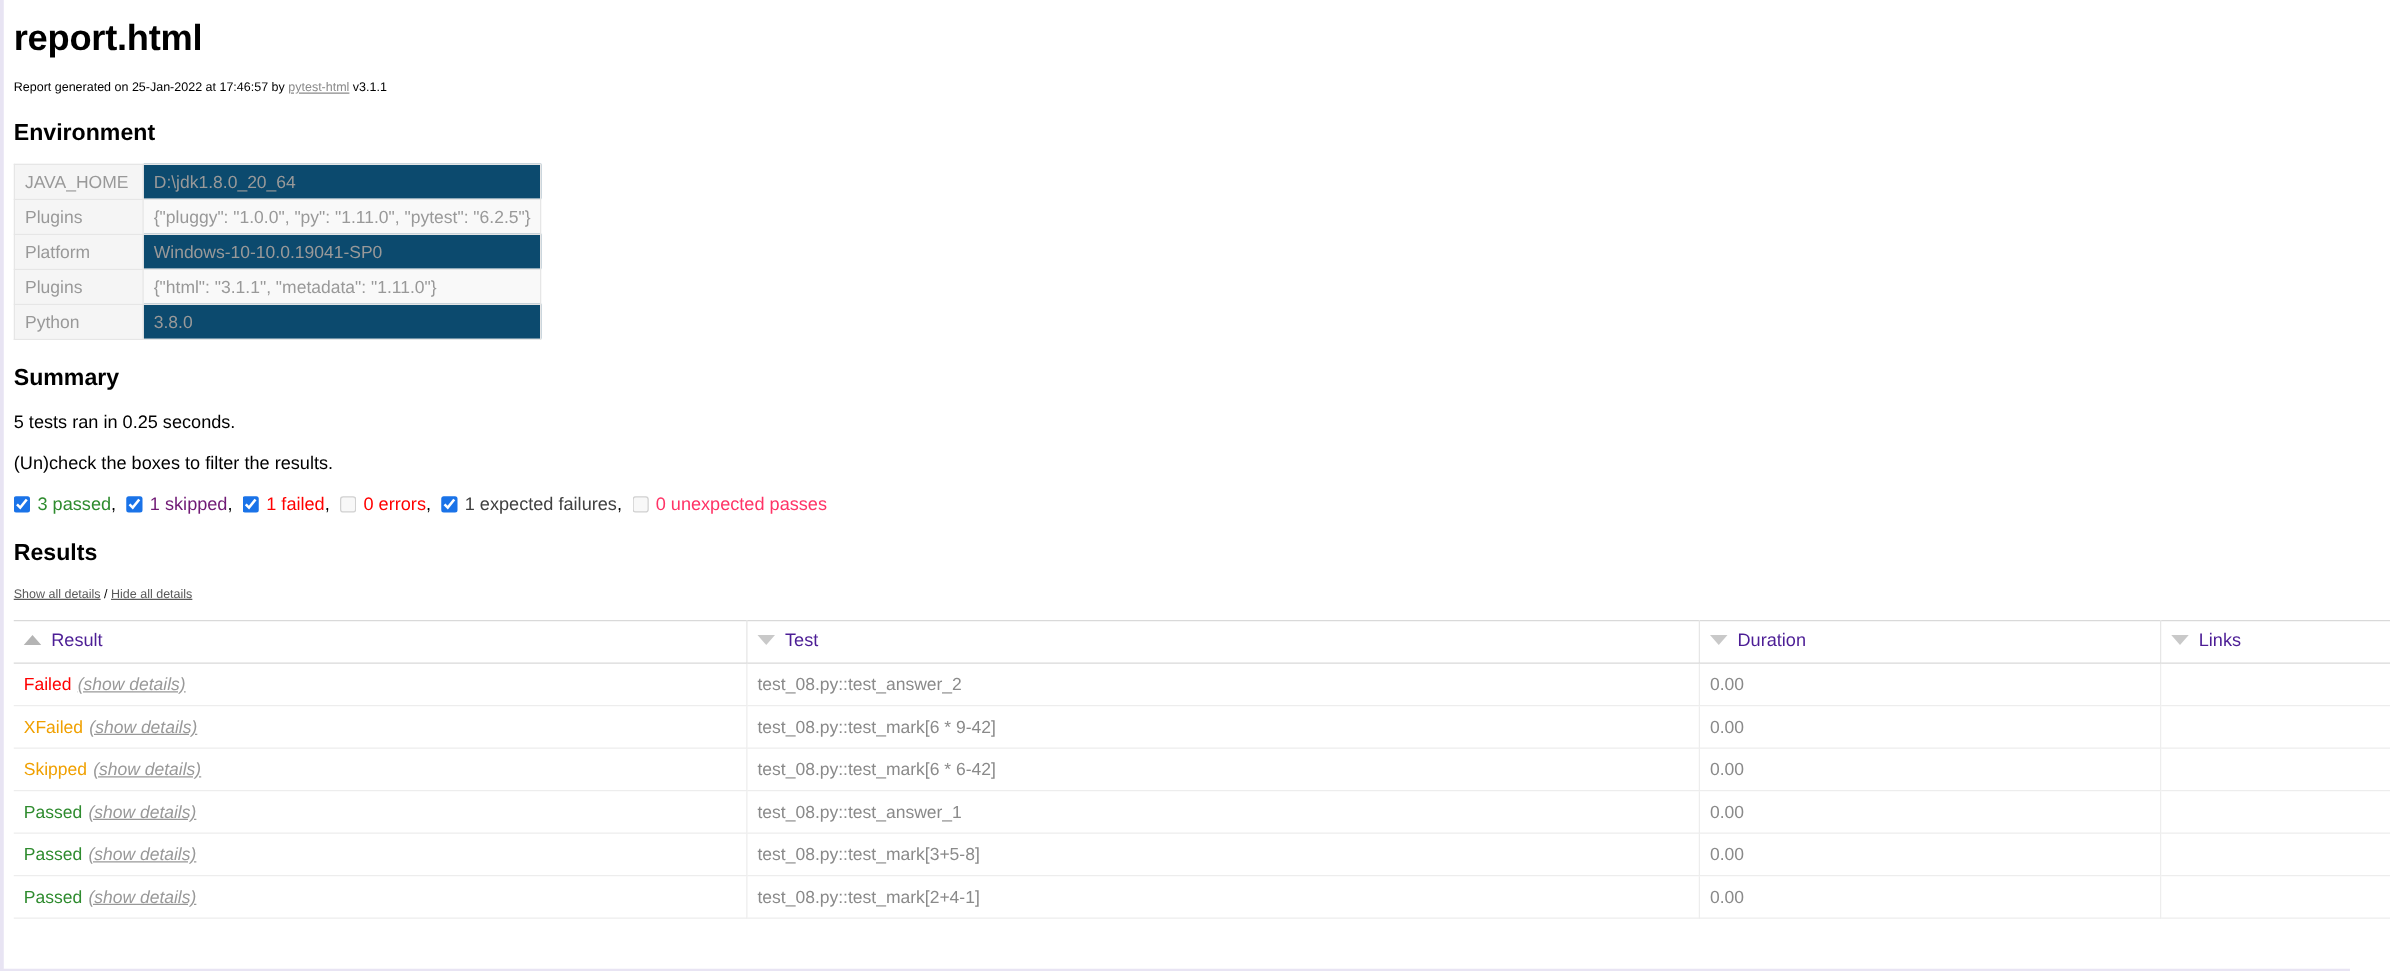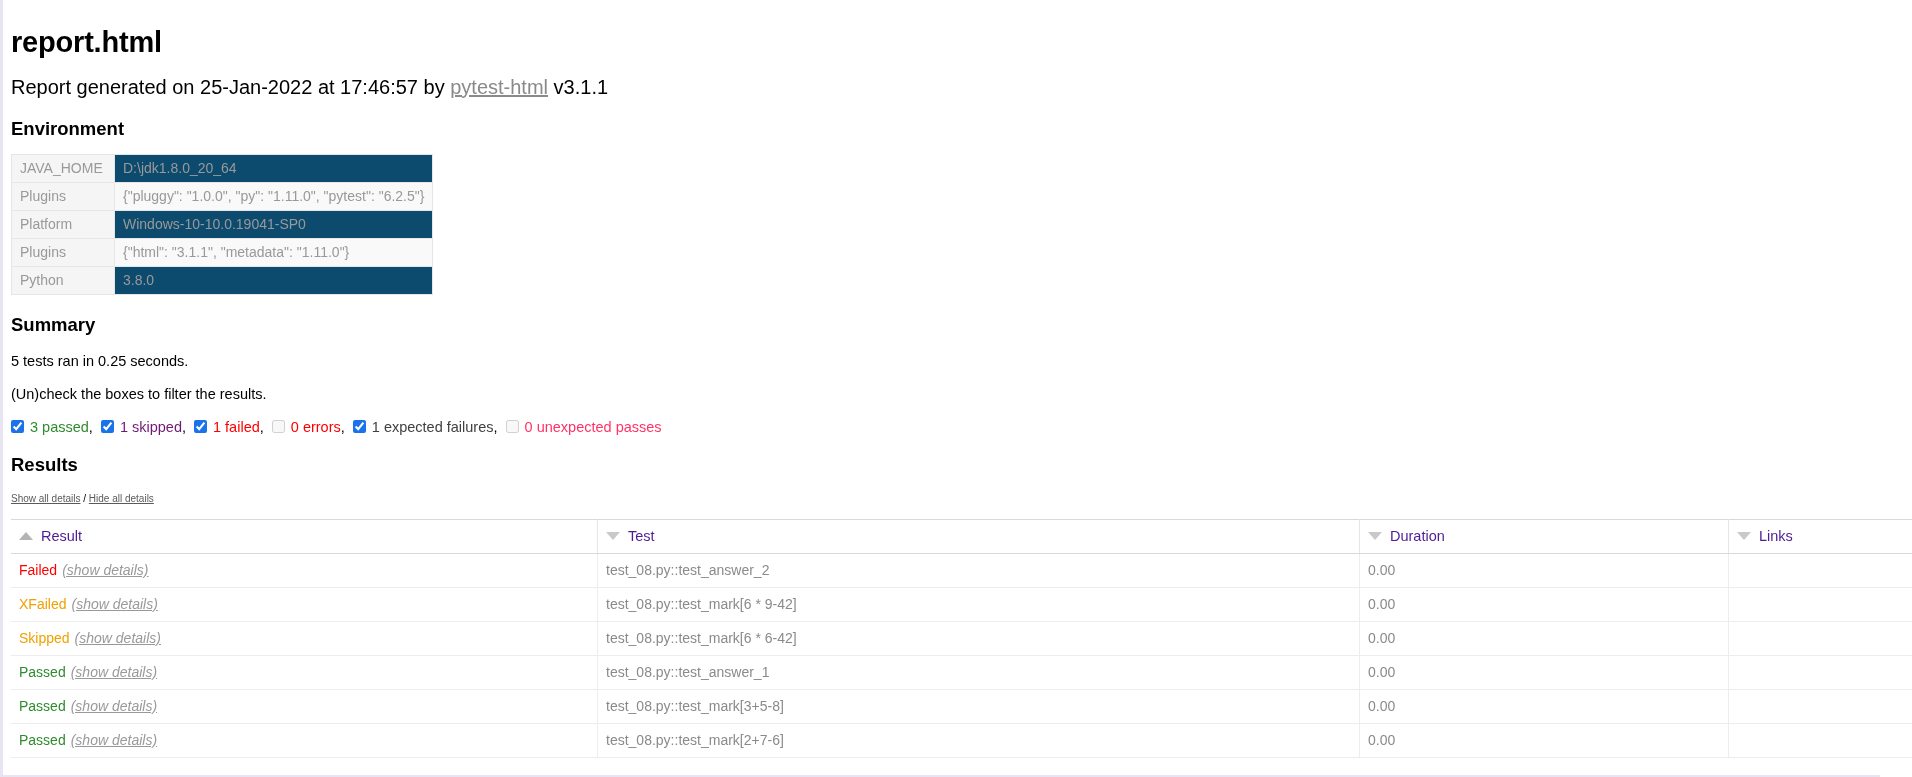--- a/index.html
+++ b/index.html
@@ -12,36 +12,36 @@
     min-height: 777px;
     font-family: "Liberation Sans", sans-serif;
     color: #000000;
     -webkit-font-smoothing: antialiased;
   }
 
   .page {
     box-sizing: border-box;
     width: 1880px;
     min-height: 777px;
-    padding: 22px 8px 8px 8px;
+    padding: 11px 8px 8px 8px;
     border-left: 3px solid #e8e4f3;
     border-bottom: 2px solid #e8e4f3;
     background: #ffffff;
   }
 
   h1.report-title {
     font-size: 29px;
     font-weight: bold;
     margin: 5px 0 0 0;
     letter-spacing: -0.2px;
     line-height: 1.1;
   }
 
   .generated-line {
-    font-size: 20px;
+    font-size: 10px;
     margin: 17px 0 0 0;
     color: #000;
   }
   .generated-line a {
     color: #8a8a8a;
     text-decoration: underline;
   }
 
   h2.section-title {
     font-size: 18.5px;
@@ -303,20 +303,20 @@
           <td class="cell-links"></td>
         </tr>
         <tr>
           <td><span class="result-word c-passed">Passed</span><a href="#" class="show-details">(show details)</a></td>
           <td>test_08.py::test_mark[3+5-8]</td>
           <td>0.00</td>
           <td class="cell-links"></td>
         </tr>
         <tr>
           <td><span class="result-word c-passed">Passed</span><a href="#" class="show-details">(show details)</a></td>
-          <td>test_08.py::test_mark[2+7-6]</td>
+          <td>test_08.py::test_mark[2+4-1]</td>
           <td>0.00</td>
           <td class="cell-links"></td>
         </tr>
       </tbody>
   </table>
 
 </div>
 
 </body></html>

